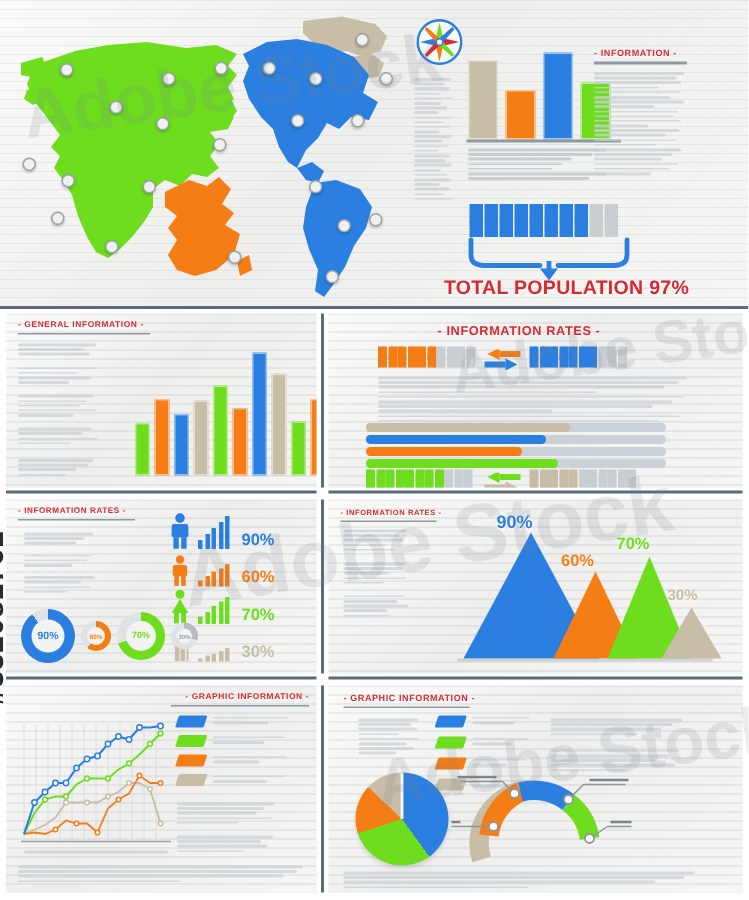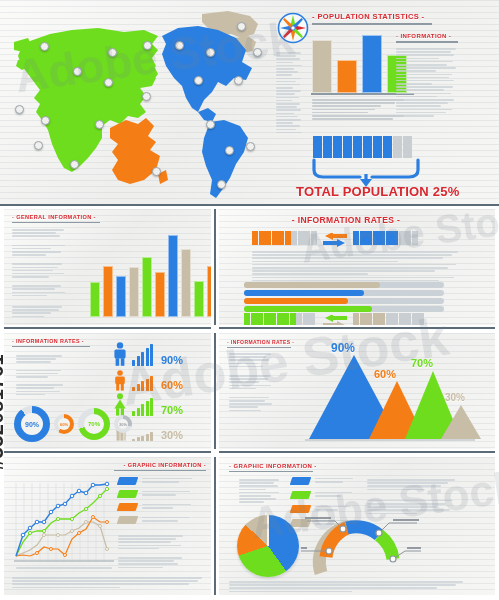--- a/index.html
+++ b/index.html
@@ -175,24 +175,20 @@
         <polygon points="3,16 14,13.4 16,16 14,18.6" fill="#2b7fe0"></polygon>
         <polygon points="29,16 18,18.6 16,16 18,13.4" fill="#d8282f"></polygon>
         <polygon points="6.8,6.8 15,14 14,15 6.8,6.8" fill="#f57d16" stroke="#f57d16" stroke-width="2"></polygon>
         <polygon points="25.2,25.2 17,18 18,17 25.2,25.2" fill="#6ddd1e" stroke="#6ddd1e" stroke-width="2"></polygon>
         <polygon points="25.2,6.8 18,15 17,14 25.2,6.8" fill="#2b7fe0" stroke="#2b7fe0" stroke-width="2"></polygon>
         <polygon points="6.8,25.2 14,17 15,18 6.8,25.2" fill="#d8282f" stroke="#d8282f" stroke-width="2"></polygon>
         <circle cx="16" cy="16" r="2.2" fill="#ffffff" stroke="#2b7fe0" stroke-width="1"></circle>
       </svg>
     </div>
 
-    <div style="position:absolute;left:312px;top:12px;width:120px;">
-      <div class="title">- POPULATION STATISTICS -</div>
-      <div class="title-underline"></div>
-    </div>
 
     <div class="popbars" style="left:312px;top:33px;height:60px;">
       <div class="b" style="height:53px;background:#c8bda6;"></div>
       <div class="b" style="height:33px;background:#f57d16;"></div>
       <div class="b" style="height:58px;background:#2b7fe0;"></div>
       <div class="b" style="height:38px;background:#6ddd1e;"></div>
     </div>
     <div style="position:absolute;left:311px;top:93px;width:103px;height:2px;background:#8d9aa3;"></div>
 
     <div class="ftxt dense" style="position:absolute;left:312px;top:99px;width:96px;">
@@ -303,21 +299,21 @@
       <div class="person" style="background:#c9ced2;">
           <b></b>
           <s></s>
         </div>
     </div>
     <svg style="position:absolute;left:310px;top:158px;" width="112" height="30">
       <path d="M4 2 L4 12 Q4 19 13 19 L50 19 M108 2 L108 12 Q108 19 99 19 L62 19" stroke="#2b7fe0" stroke-width="3.2" fill="none" stroke-linecap="round"></path>
       <path d="M56 16 L56 22" stroke="#2b7fe0" stroke-width="3.2"></path>
       <polygon points="50,21 62,21 56,29" fill="#2b7fe0"></polygon>
     </svg>
-    <div class="total-pop" style="left:296px;top:184px;">TOTAL POPULATION 25%</div>
+    <div class="total-pop" style="left:296px;top:184px;">TOTAL POPULATION 97%</div>
   </div>
 
   <div class="divider-h" style="left:0;top:204px;width:499px;"></div>
 
   <div class="panel" style="left:4px;top:209px;width:207px;height:116px;">
     <div class="rule-lines"></div>
     <div style="position:absolute;left:8px;top:5px;width:88px;">
       <div class="title" style="font-size:5.6px;">- GENERAL INFORMATION -</div>
       <div class="title-underline" style="height:1.4px;"></div>
     </div>

